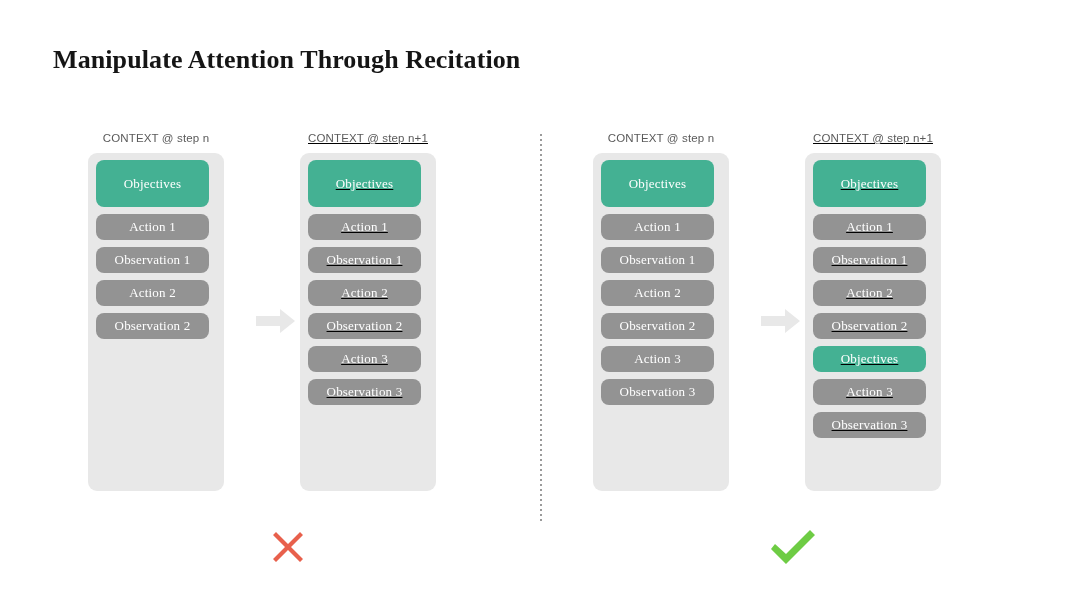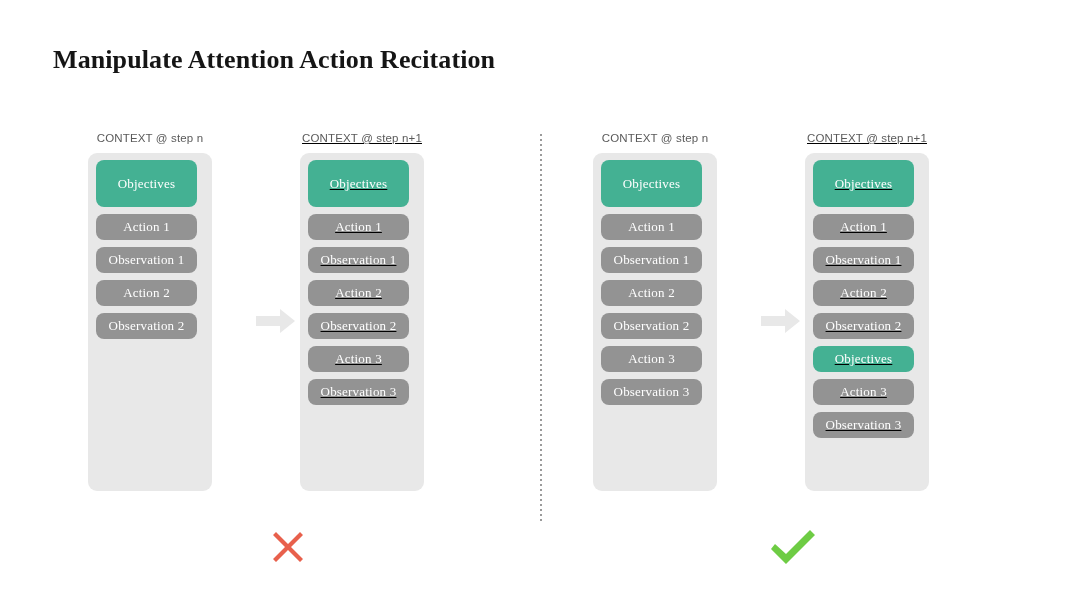--- a/index.html
+++ b/index.html
@@ -50,21 +50,21 @@
     top: 0;
     left: 0;
     right: 0;
     height: 380px;
   }
 
   
   .context-column {
     position: absolute;
     top: 0;
-    width: 124px;
+    width: 136px;
   }
   .col-slot-0 { left: 28px; }
   .col-slot-1 { left: 240px; text-decoration: underline; }
 
   .column-header {
     font-family: "Liberation Sans", sans-serif;
     font-size: 11.5px;
     color: #5a5a5a;
     text-align: center;
     letter-spacing: 0.15px;
@@ -142,21 +142,21 @@
     background-image: linear-gradient(to bottom, #9a9a9a 0 2px, rgba(0,0,0,0) 2px 5px);
     background-size: 2px 5px;
     background-repeat: repeat-y;
   }
 </style>
 </head>
 <body>
 
 <div id="slide">
 
-  <div id="slide-title">Manipulate Attention Action Recitation</div>
+  <div id="slide-title">Manipulate Attention Through Recitation</div>
 
   <div id="panel-bad" class="panel">
     <div class="columns">
         <div class="context-column col-slot-0">
           <div class="column-header">CONTEXT @ step n</div>
           <div class="context-window">
             <div class="block green tall">Objectives</div>
             <div class="block gray">Action 1</div>
             <div class="block gray">Observation 1</div>
             <div class="block gray">Action 2</div>

